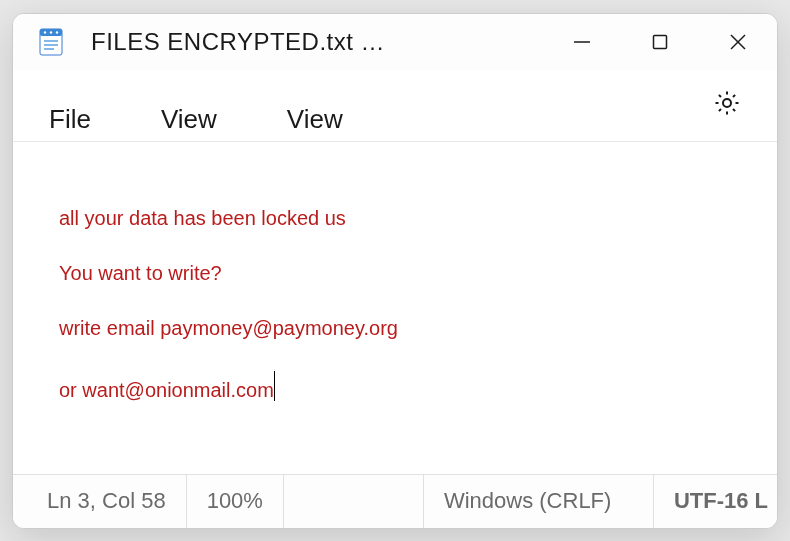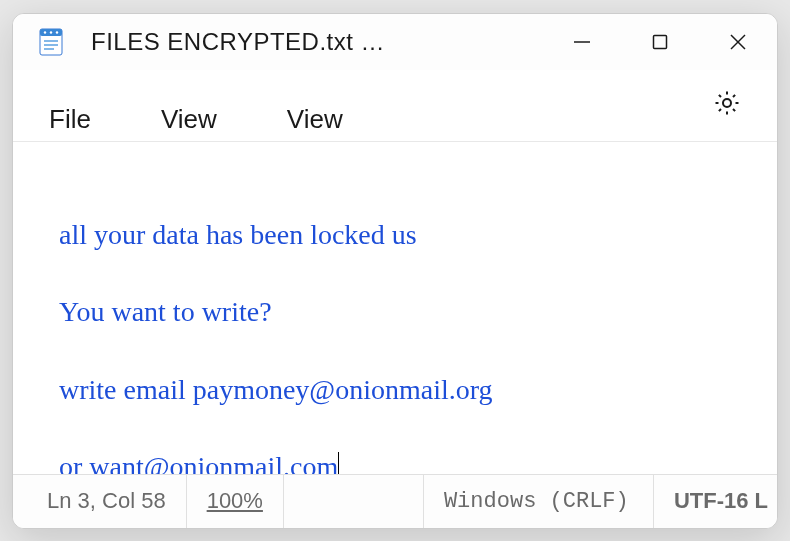--- a/index.html
+++ b/index.html
@@ -74,24 +74,24 @@
       margin-left: auto;
       width: 40px;
       height: 40px;
       display: flex;
       align-items: center;
       justify-content: center;
     }
     .content {
       flex: 1;
       padding: 36px 0 0 46px;
-      font-family: Liberation Serif, serif;
-      font-size: 28px;
+      font-family: Liberation Sans, sans-serif;
+      font-size: 20px;
       line-height: 1.38;
-      color: #1d4ed8;
+      color: #b91c1c;
       white-space: pre;
       position: relative;
       overflow: hidden;
     }
     .content .line { display: block; }
     .cursor-line::after {
       content: "";
       display: inline-block;
       width: 1px;
       height: 30px;
@@ -110,23 +110,23 @@
     }
     .status-seg {
       height: 100%;
       display: flex;
       align-items: center;
       padding: 0 20px;
       border-right: 1px solid #e0e0e0;
       white-space: nowrap;
     }
     .status-seg:first-child { padding-left: 34px; width: 190px; }
-    .status-seg.zoom { width: 110px; justify-content: center; text-decoration: underline; }
+    .status-seg.zoom { width: 110px; justify-content: center; }
     .status-seg.spacer { flex: 0 0 140px; }
-    .status-seg.eol { flex: 0 0 230px; font-family: Liberation Mono, monospace; }
+    .status-seg.eol { flex: 0 0 230px; }
     .status-seg.enc { border-right: none; flex: 1; font-weight: bold; }
   </style>
 </head>
 <body>
 
 <div class="window">
 
   <div class="titlebar">
     <span class="notepad-icon">
       <svg width="32" height="32" viewBox="0 0 32 32">
@@ -171,21 +171,21 @@
           <circle cx="12" cy="12" r="3.2"></circle>
           <path d="M12 2.8v2.4M12 18.8v2.4M21.2 12h-2.4M5.2 12H2.8M18.5 5.5l-1.7 1.7M7.2 16.8l-1.7 1.7M18.5 18.5l-1.7-1.7M7.2 7.2L5.5 5.5"></path>
         </svg>
       </span>
     </div>
   </div>
 
   <div class="content">
 <span class="line">all your data has been locked us</span>
 <span class="line">You want to write?</span>
-<span class="line">write email paymoney@onionmail.org</span>
+<span class="line">write email paymoney@paymoney.org</span>
 <span class="line cursor-line">or want@onionmail.com</span>
   </div>
 
   <div class="statusbar">
     <div class="status-seg">Ln 3, Col 58</div>
     <div class="status-seg zoom">100%</div>
     <div class="status-seg spacer"></div>
     <div class="status-seg eol">Windows (CRLF)</div>
     <div class="status-seg enc">UTF-16 L</div>
   </div>

